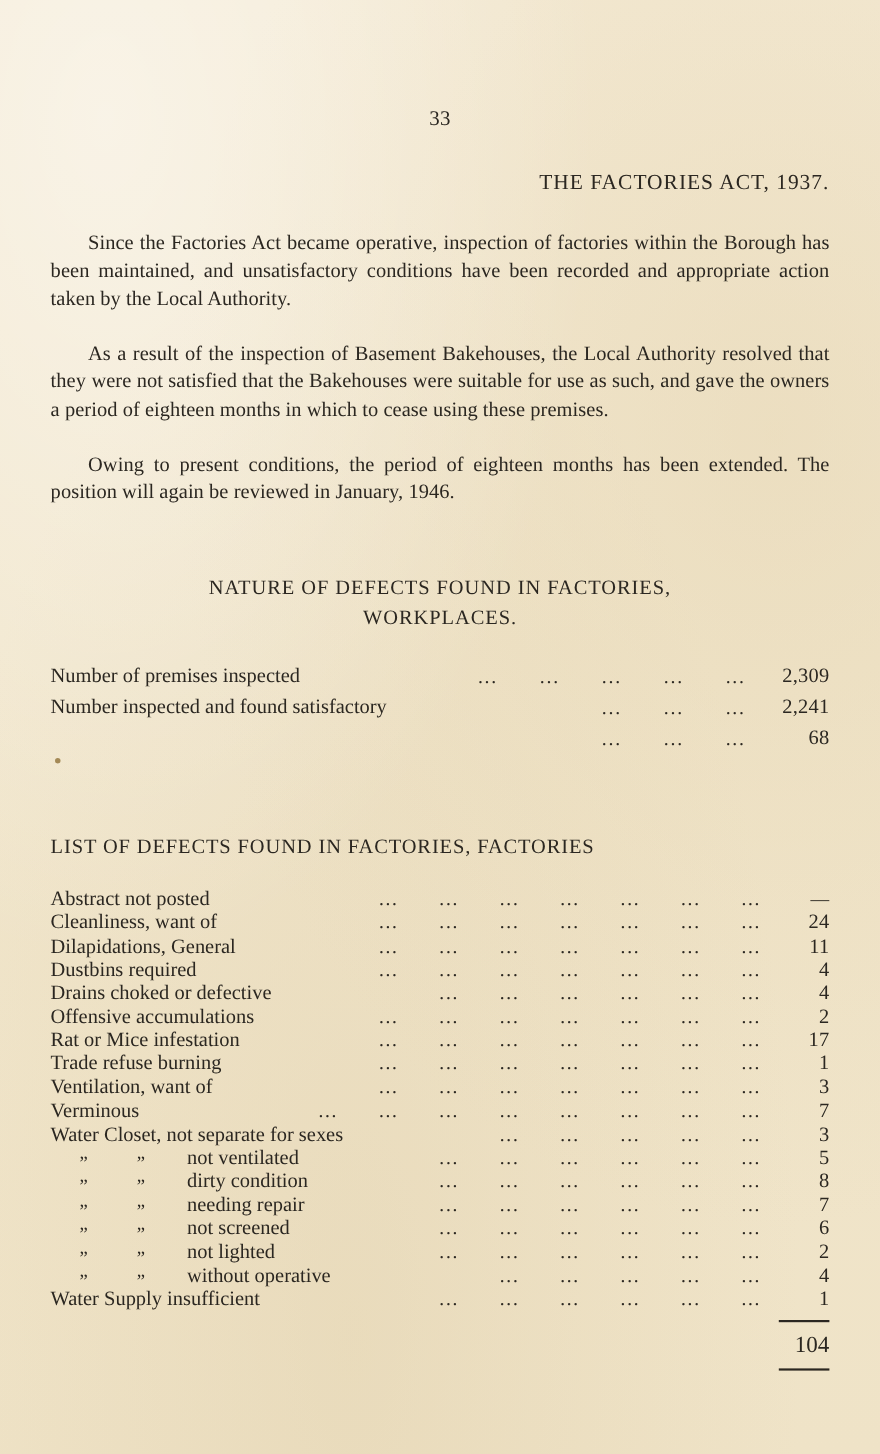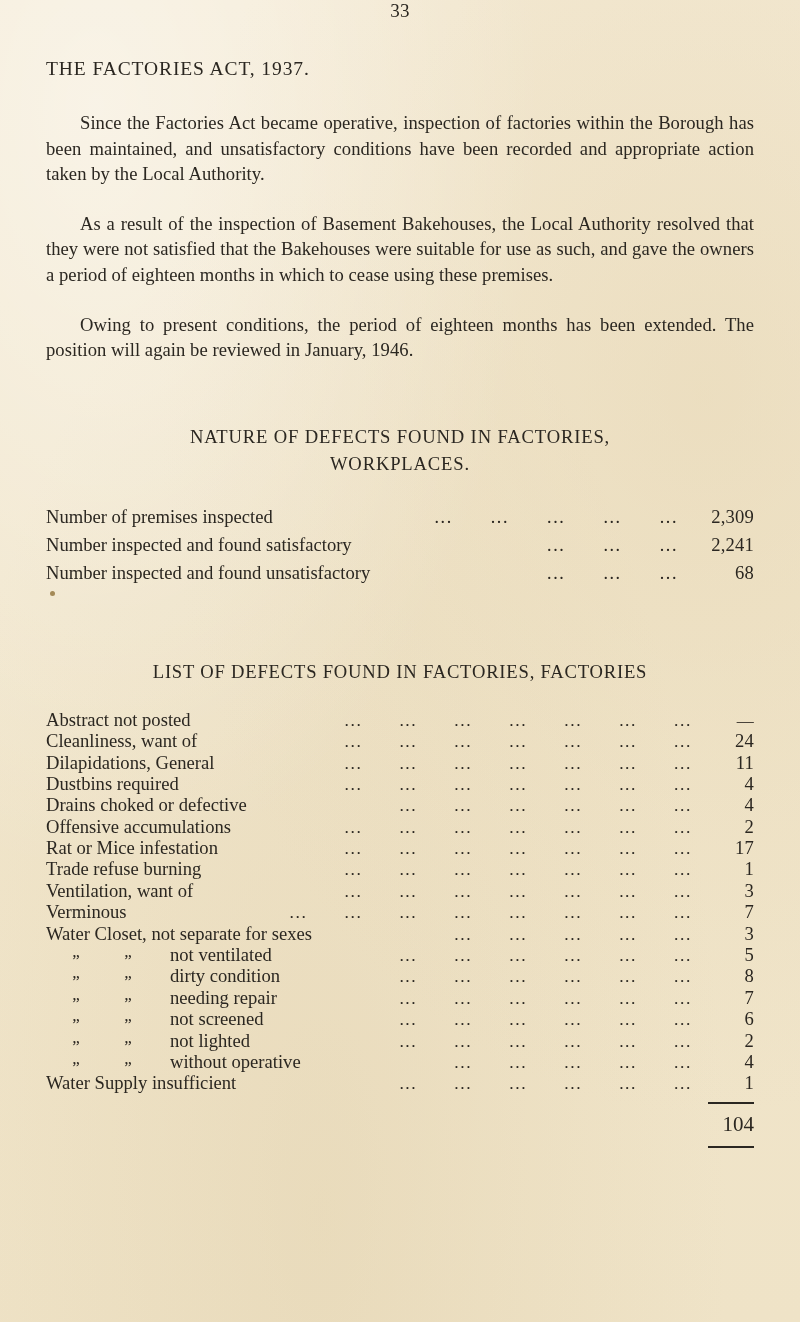--- a/index.html
+++ b/index.html
@@ -32,25 +32,26 @@
     z-index: 1;
     width: 800px;
     height: 1322px;
     box-sizing: border-box;
     padding: 0 46px;
   }
 
   .folio {
     text-align: center;
     font-size: 19px;
+    margin-top: 98px;
     letter-spacing: 0.2px;
   }
 
   .doc-title {
-    text-align: left;
+    text-align: right;
     font-size: 19.5px;
     letter-spacing: 0.9px;
     margin-top: 36px;
   }
 
   .para {
     font-size: 18.6px;
     line-height: 25.6px;
     text-align: justify;
     text-indent: 34px;
@@ -100,21 +101,20 @@
     width: 5px;
     height: 5px;
     border-radius: 50%;
     background: #8a6a2e;
     opacity: 0.75;
     margin-left: 4px;
     margin-top: 4px;
   }
 
   .list-head {
-    text-align: center;
     font-size: 18.6px;
     letter-spacing: 0.8px;
     line-height: 27px;
     margin-top: 62px;
   }
 
   .defects {
     margin-top: 24px;
     font-size: 18.6px;
   }
@@ -217,21 +217,20 @@
       <div class="summary-row">
         <span class="label">Number inspected and found satisfactory</span>
         <span class="leaders">
           <span>...</span>
           <span>...</span>
           <span>...</span>
         </span>
         <span class="value">2,241</span>
       </div>
       <div class="summary-row">
-        <span class="label">Number inspected and found unsatisfactory</span>
         <span class="leaders">
           <span>...</span>
           <span>...</span>
           <span>...</span>
         </span>
         <span class="value">68</span>
       </div>
     </div>
   <div class="inkblot"></div>
 

